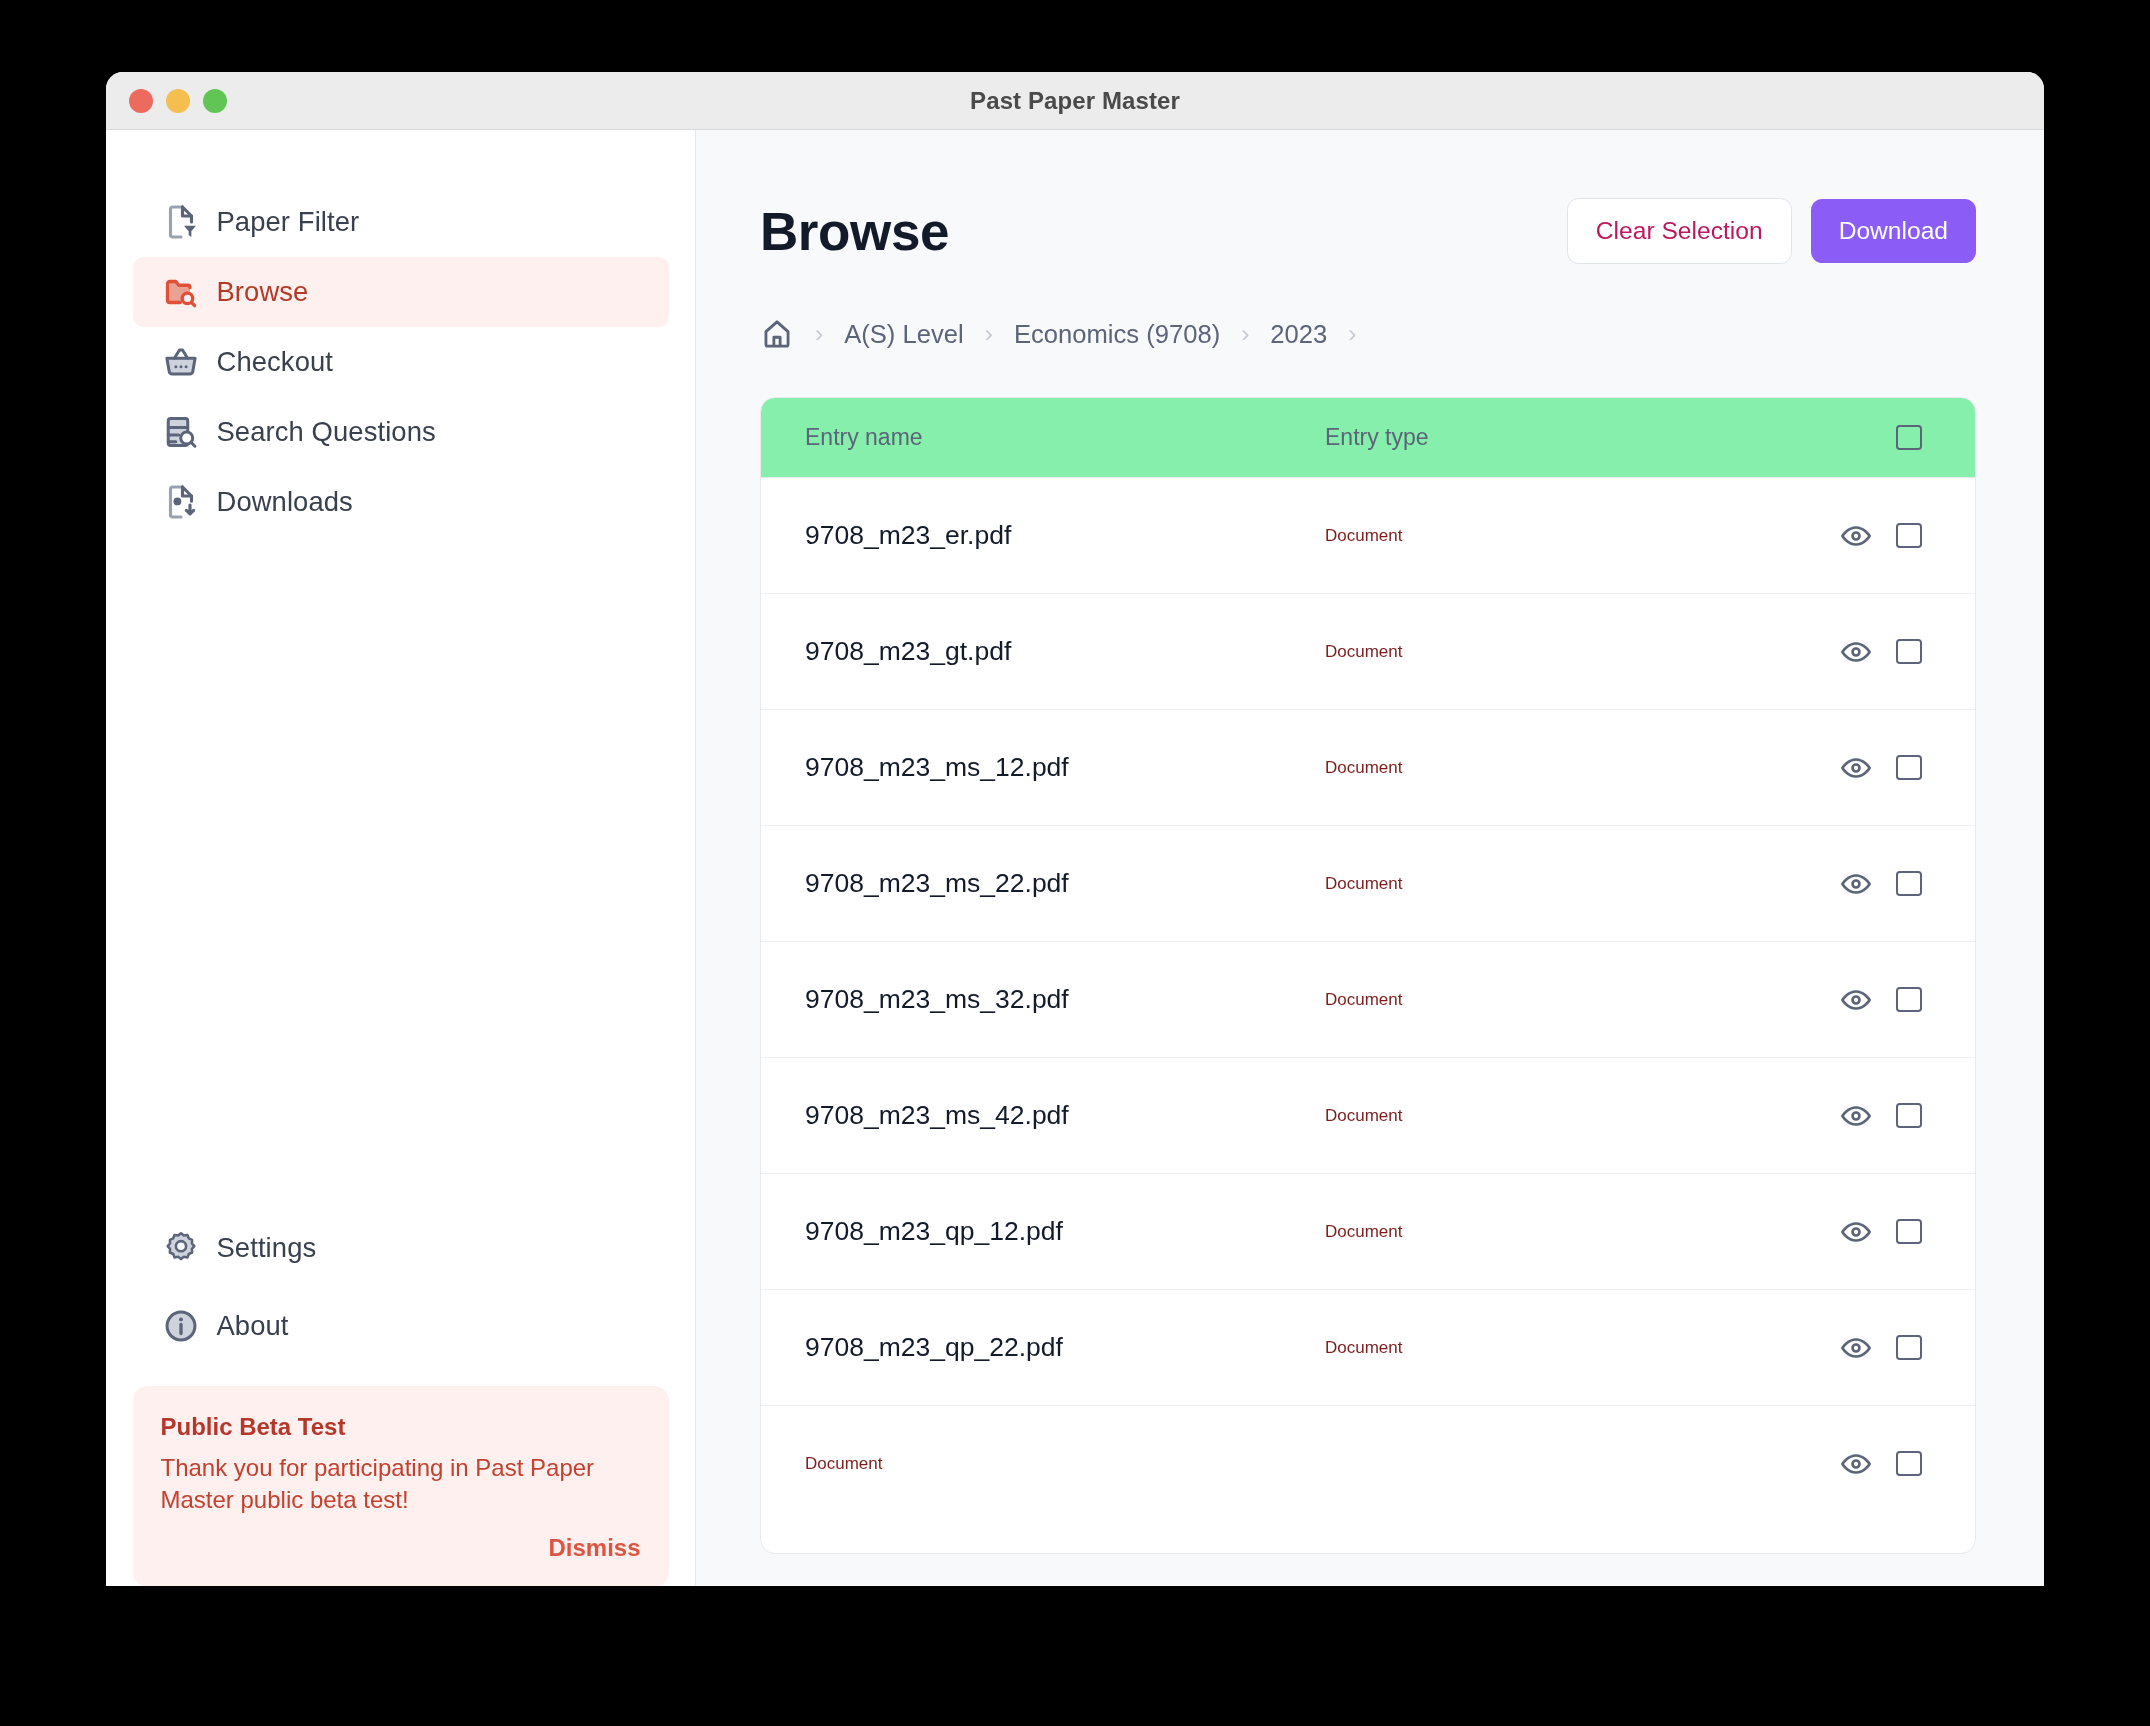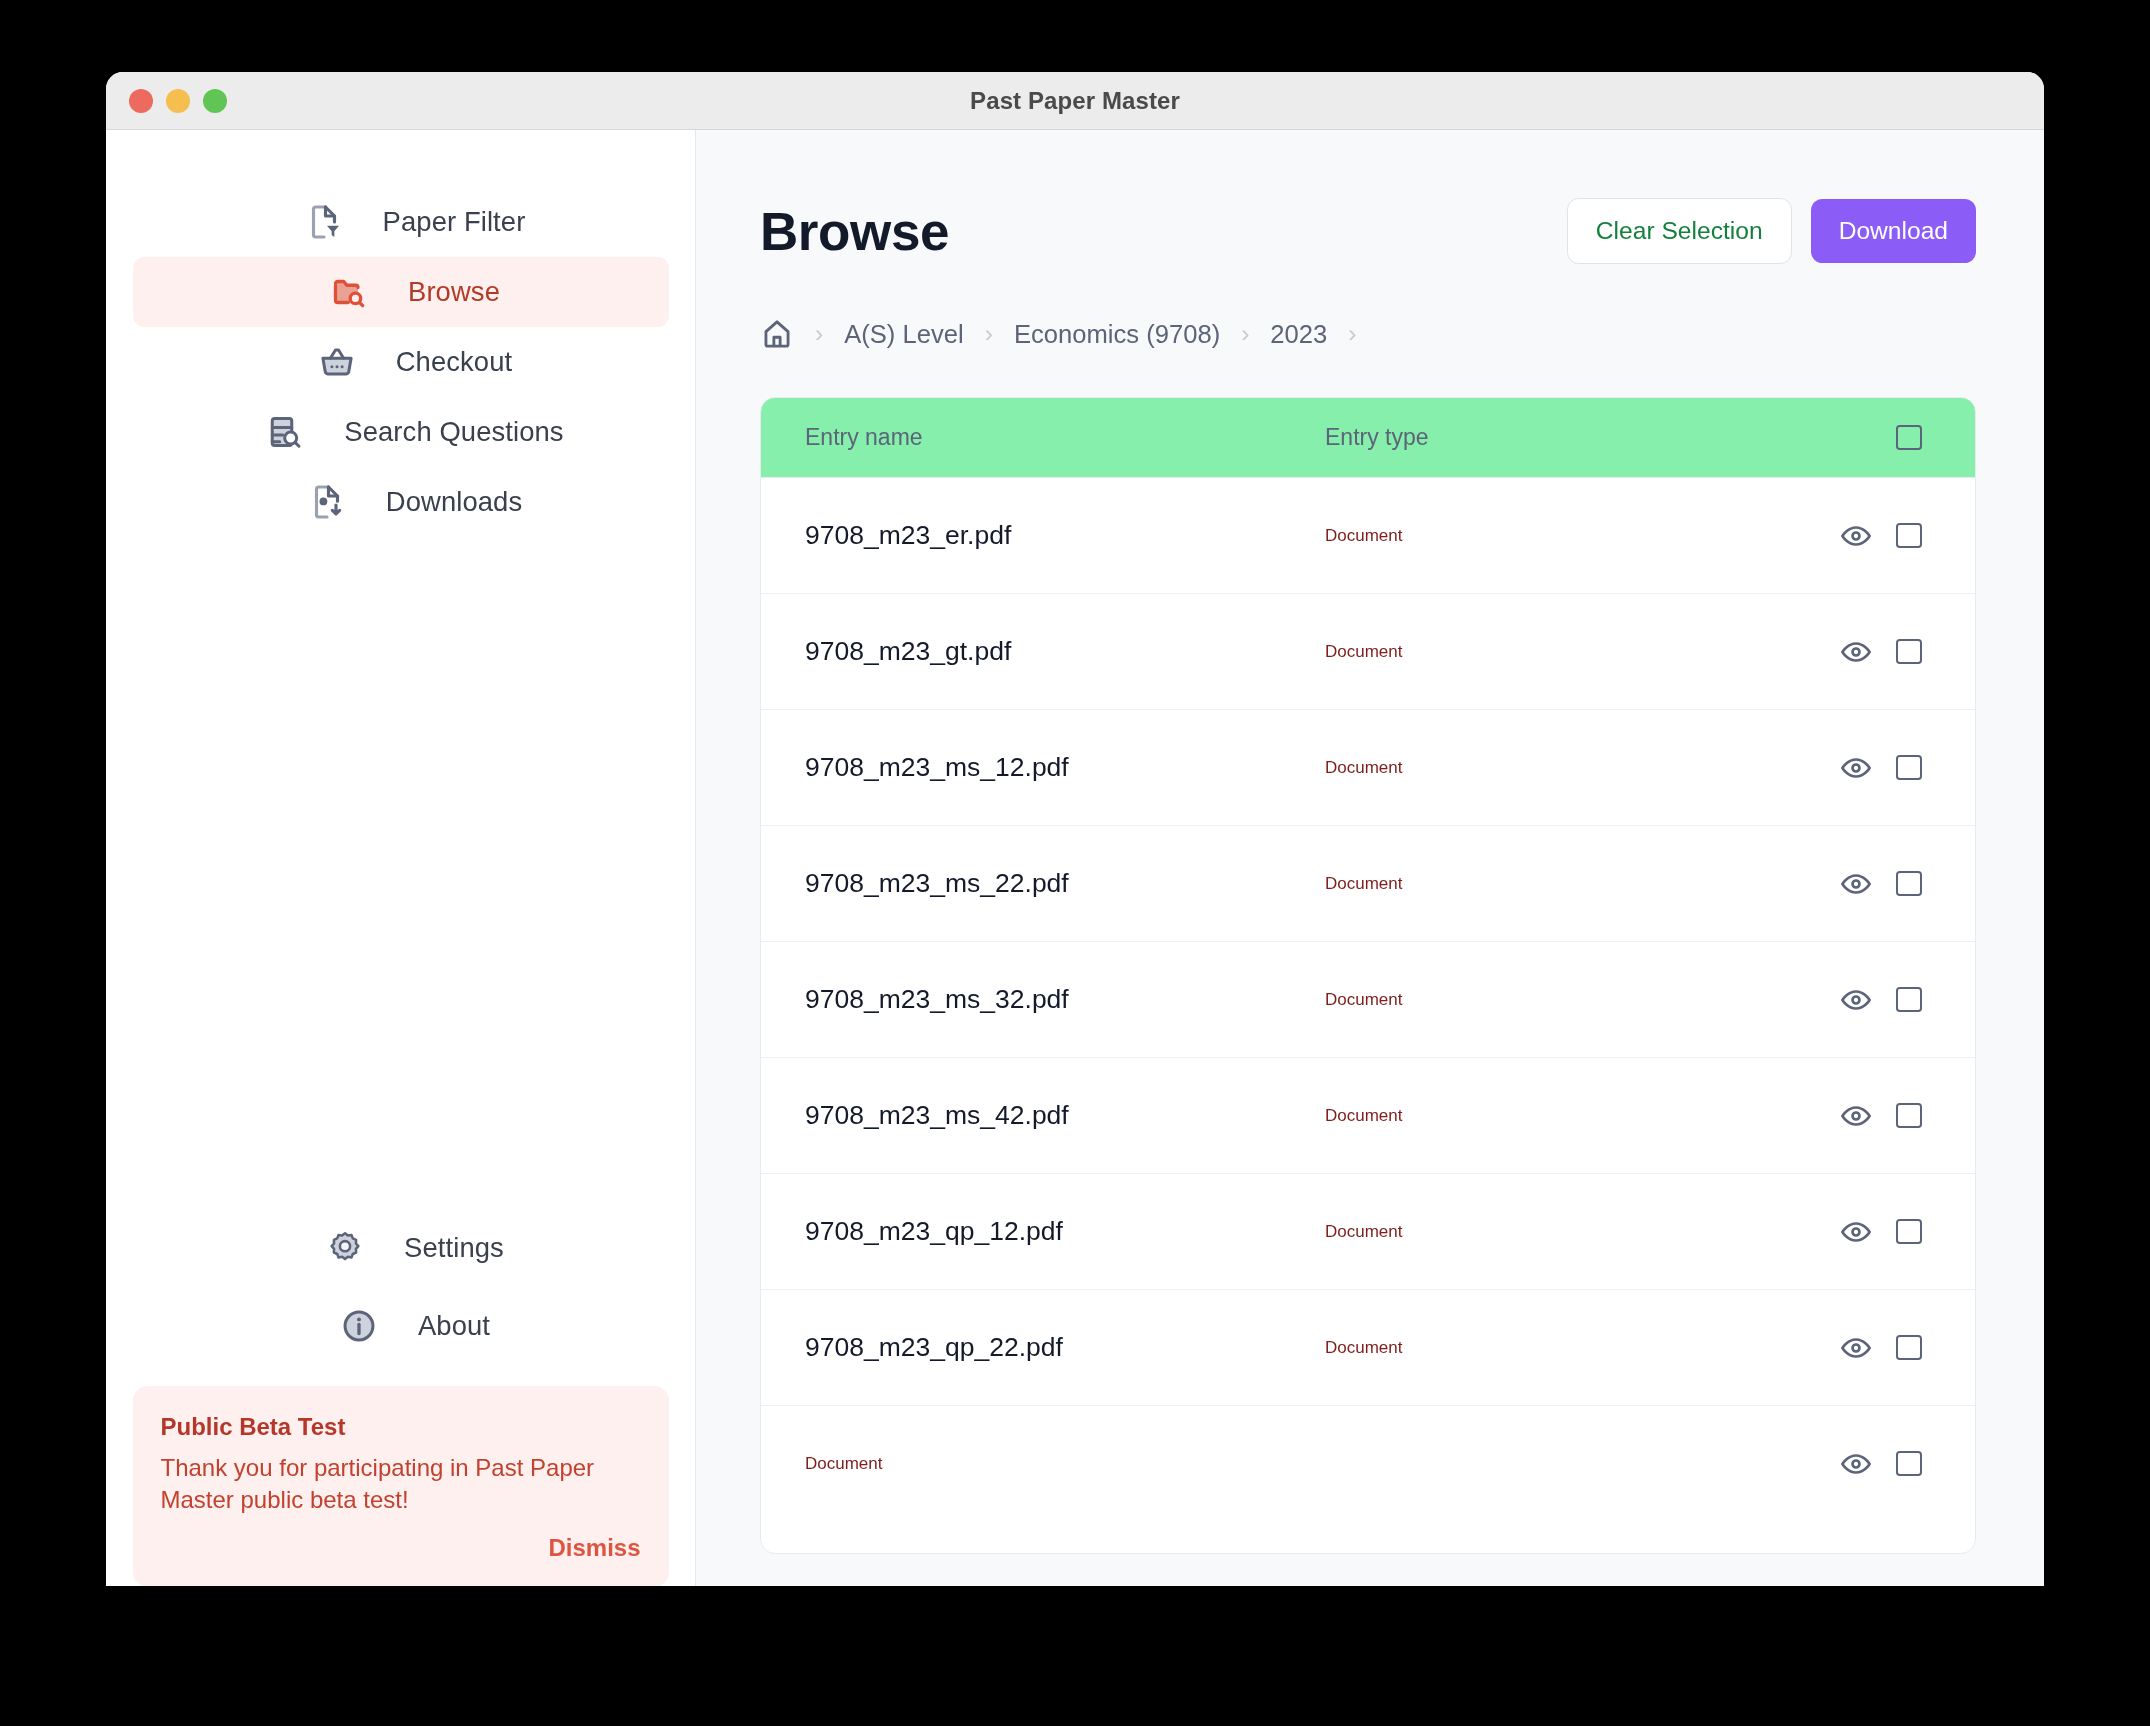--- a/index.html
+++ b/index.html
@@ -74,23 +74,22 @@
     flex-direction: column;
   }
   #nav-top { padding-top: 57px; }
   .nav-item {
     display: flex;
     align-items: center;
     height: 70px;
     margin: 0 26.5px;
     padding-left: 30px;
     border-radius: 11.4px;
-    gap: 41px;
+    gap: 18px;
     cursor: default;
-    justify-content: center;
   }
   .nav-item .label {
     font-size: 27.4px;
     color: #39404e;
     letter-spacing: 0.1px;
   }
   .nav-item.active { background: #fdf0ee; }
   .nav-item.active .label { color: #b23a27; font-weight: 500; }
   .nav-icon { width: 36px; height: 36px; flex: 0 0 36px; display:block; }
 
@@ -156,21 +155,21 @@
     height: 64px;
     display: flex;
     align-items: center;
     justify-content: center;
     cursor: pointer;
     white-space: nowrap;
   }
   .btn.secondary {
     background: #ffffff;
     border: 1.4px solid #dfe3ea;
-    color: #15803d;
+    color: #be185d;
   }
   .btn.primary {
     background: #8b5cf6;
     color: #ffffff;
     border: none;
     font-weight: 500;
   }
 
   
   #breadcrumb {

